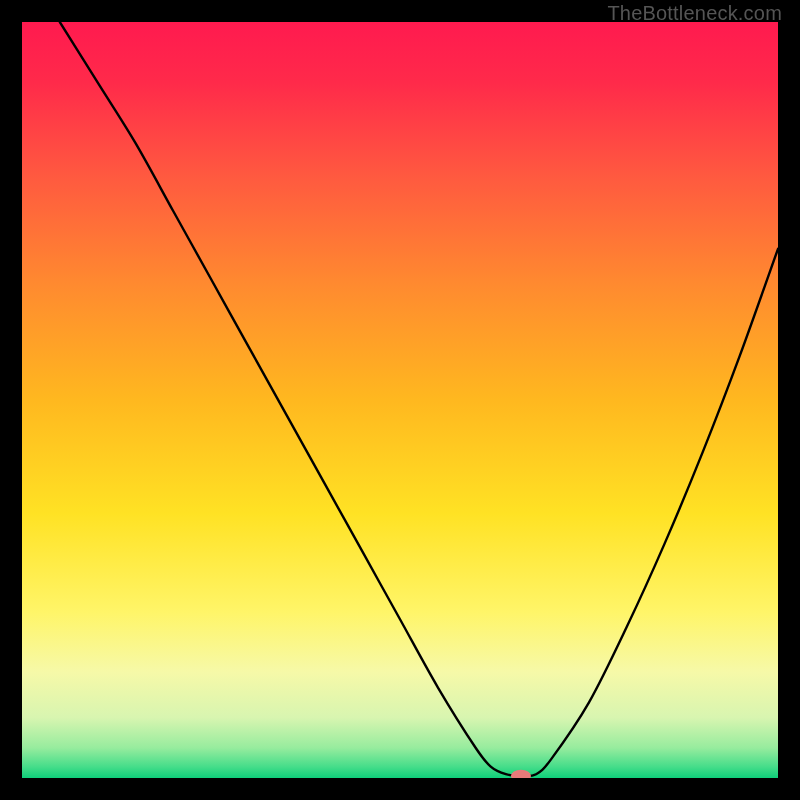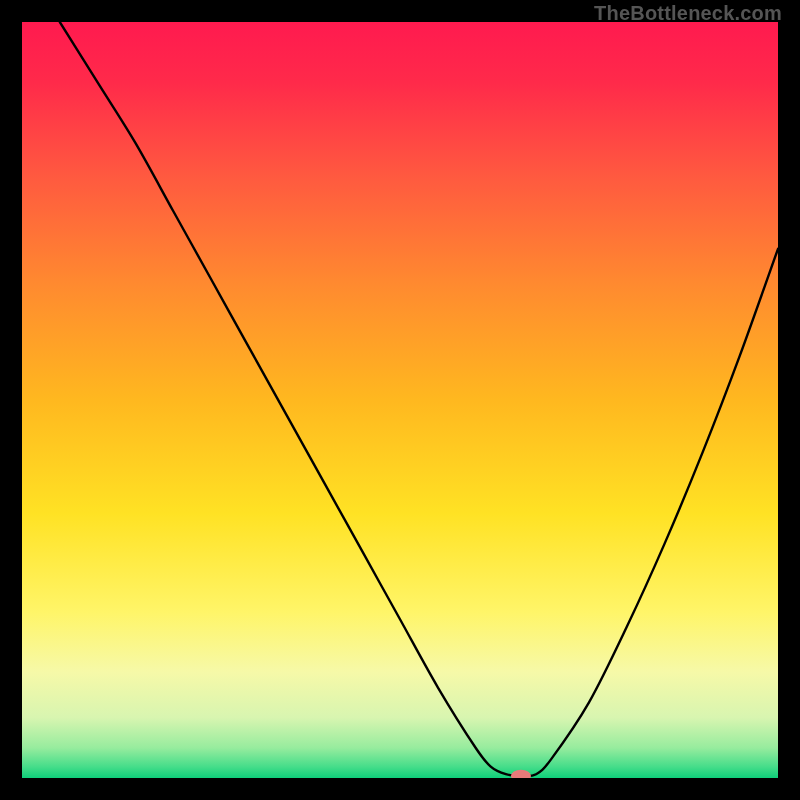--- a/index.html
+++ b/index.html
@@ -16,21 +16,21 @@
     width: 800px;
     height: 800px;
     background: #000;
   }
   .watermark {
     position: absolute;
     top: 2px;
     right: 18px;
     color: #555;
     font-size: 20px;
-    font-weight: 700;
+    font-weight: 400;
     letter-spacing: 0.2px;
     z-index: 10;
   }
   .plot-wrap {
     position: absolute;
     left: 22px;
     top: 22px;
     width: 756px;
     height: 756px;
   }

